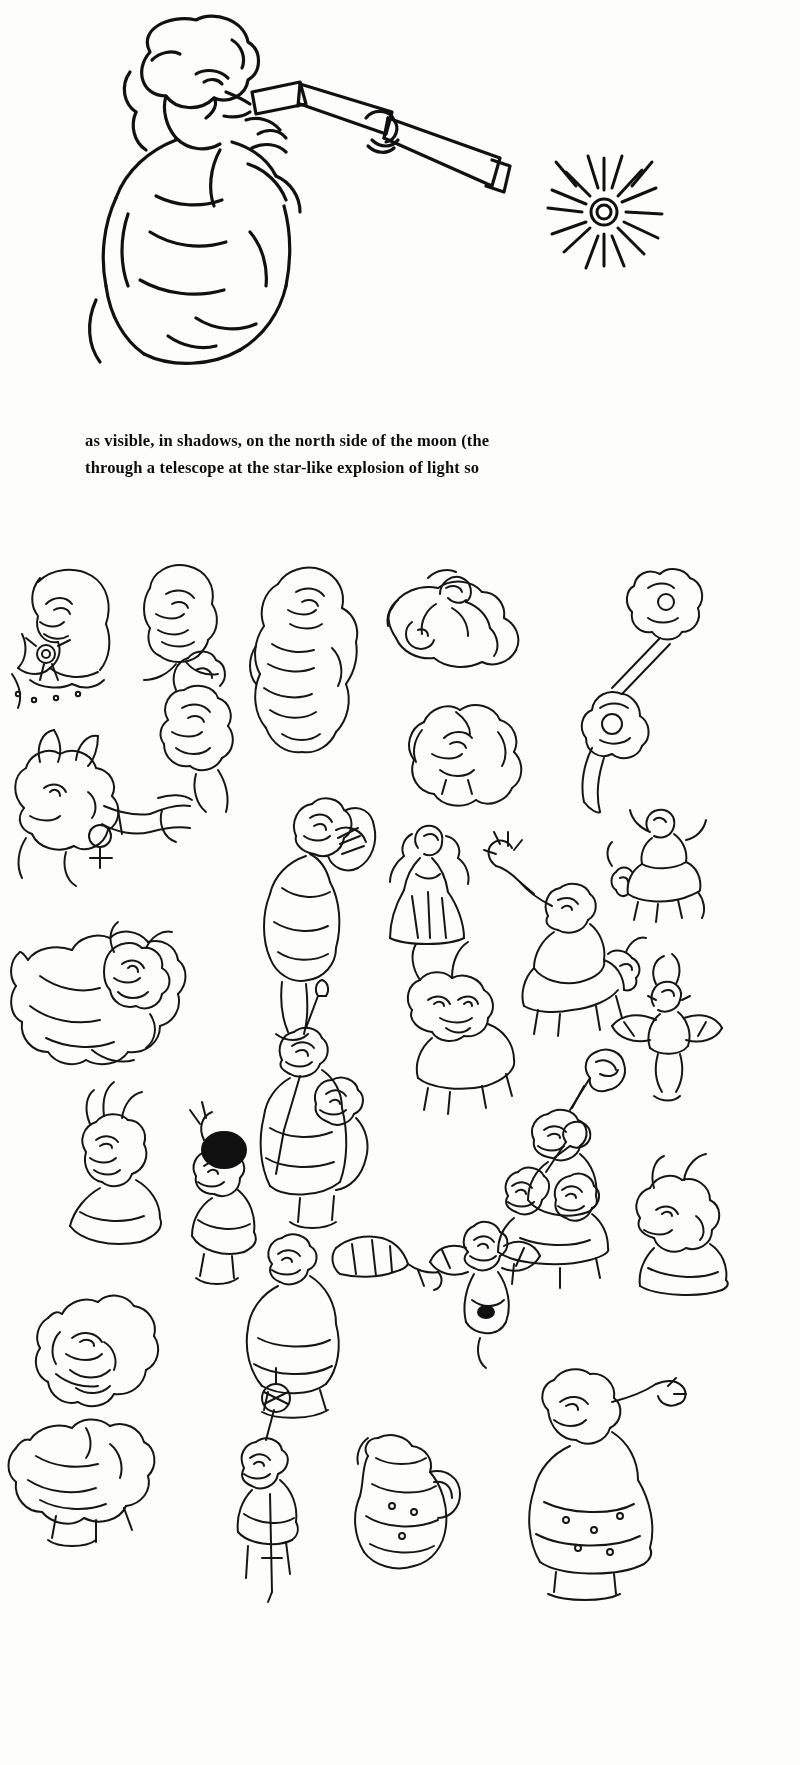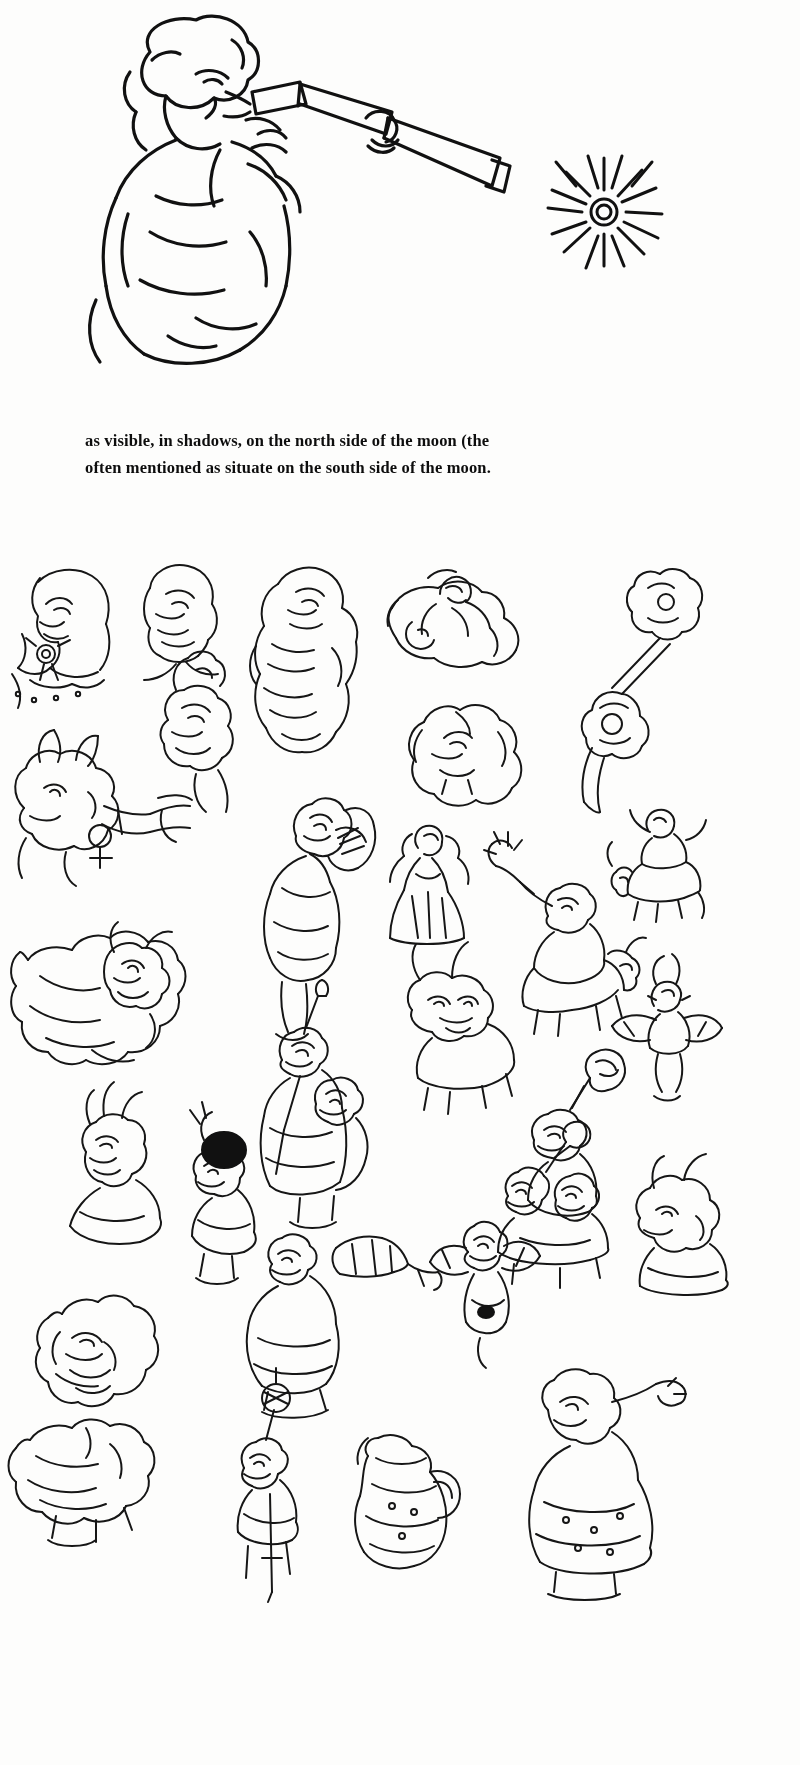--- a/index.html
+++ b/index.html
@@ -148,21 +148,21 @@
         <path d="M598 236 L 586 268"></path>
         <path d="M612 236 L 624 266"></path>
         <path d="M632 186 L 652 162"></path>
         <path d="M576 186 L 556 162"></path>
       </g>
     </svg>
   </div>
 
   <div class="caption">
     <span class="line">as visible,  in  shadows, on the north  side of the moon (the</span>
-    <span class="line">often mentioned as situate on the south side of the moon.</span>
+    <span class="line">through  a  telescope at the star-like  explosion of light so</span>
   </div>
 
   <div class="plate">
     <svg width="800" height="1217" viewBox="0 0 800 1217" xmlns="http://www.w3.org/2000/svg">
       <g fill="none" stroke="#161616" stroke-width="2" stroke-linecap="round" stroke-linejoin="round">
 
         <g>
           <path d="M40 30 C 30 42, 30 58, 38 68 C 34 84, 44 96, 58 94"></path>
           <path d="M38 34 C 52 20, 76 18, 92 28 C 108 38, 112 58, 106 76"></path>
           <path d="M106 76 C 112 92, 110 110, 100 122"></path>

